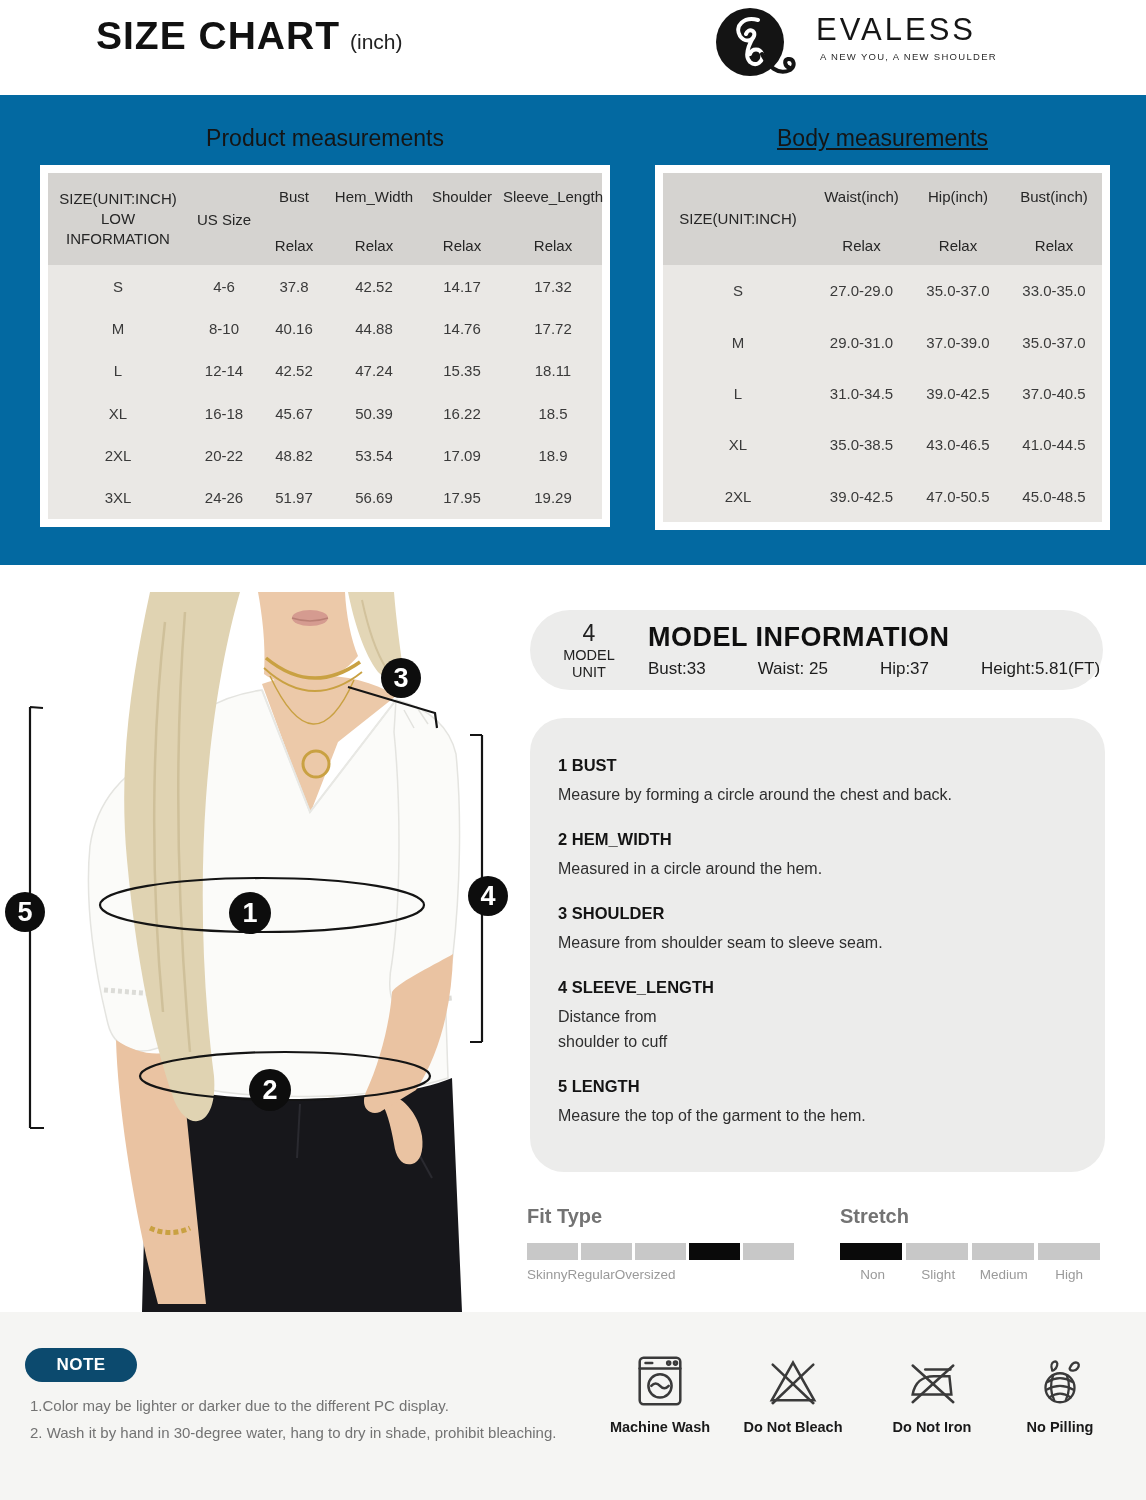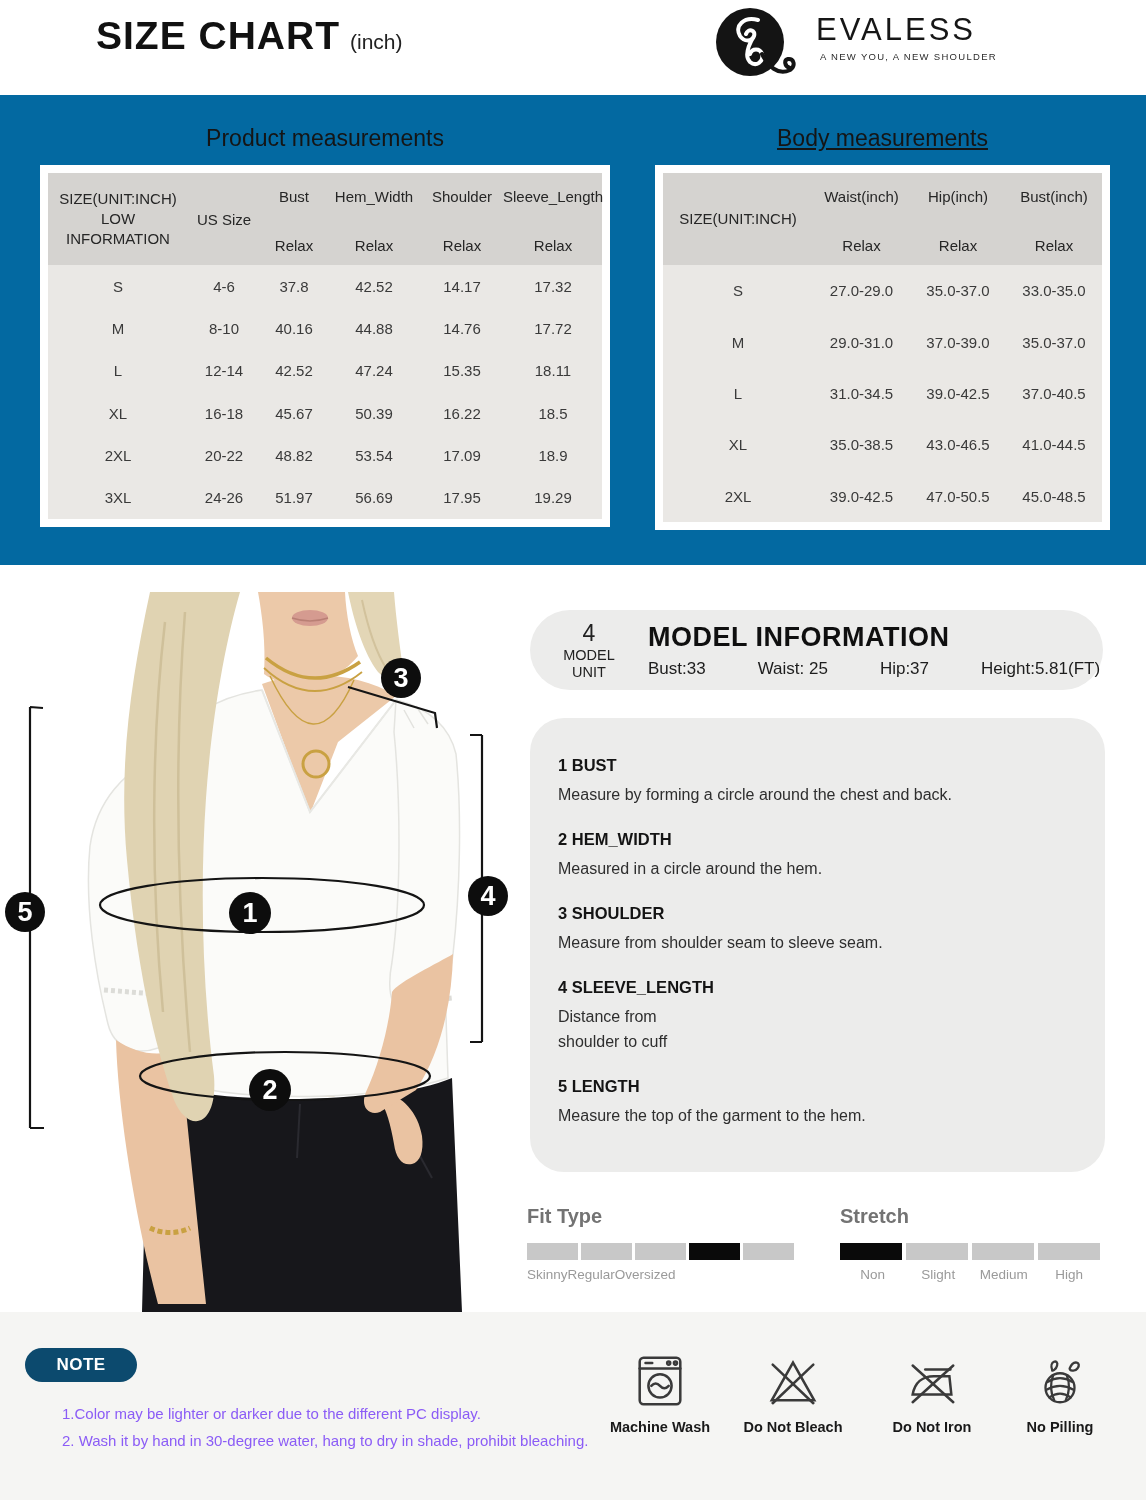--- a/index.html
+++ b/index.html
@@ -57,21 +57,21 @@
   .seg.w51{width:51px;} .seg.w62{width:62px;}
   .bar-labels{display:flex;justify-content:flex-start;font-size:13.5px;color:#9a9a9a;margin-top:7px;}
   .bar-labels4{display:flex;margin-top:7px;font-size:13.5px;color:#9a9a9a;}
   .bar-labels4 span{width:66px;text-align:center;}
 
   
   .bottom{left:0;top:1312px;width:1146px;height:188px;background:#f5f5f3;}
   .note-pill{position:absolute;left:25px;top:36px;width:112px;height:34px;border-radius:17px;
              background:#0c4a6e;color:#fff;font-size:17px;font-weight:bold;
              display:flex;align-items:center;justify-content:center;letter-spacing:0.5px;}
-  .note-lines{position:absolute;left:30px;top:88px;font-size:15px;color:#8b5cf6;line-height:27px;margin-left:32px;}
+  .note-lines{position:absolute;left:30px;top:80px;font-size:15px;color:#737373;line-height:27px;}
   .care{position:absolute;width:150px;text-align:center;top:40px;}
   .care svg{width:58px;height:58px;}
   .care-label{font-size:14.5px;font-weight:bold;color:#191919;margin-top:5px;}
 </style>
 </head>
 <body>
 
 <div id="page">
 
   <div class="abs hdr-title">

